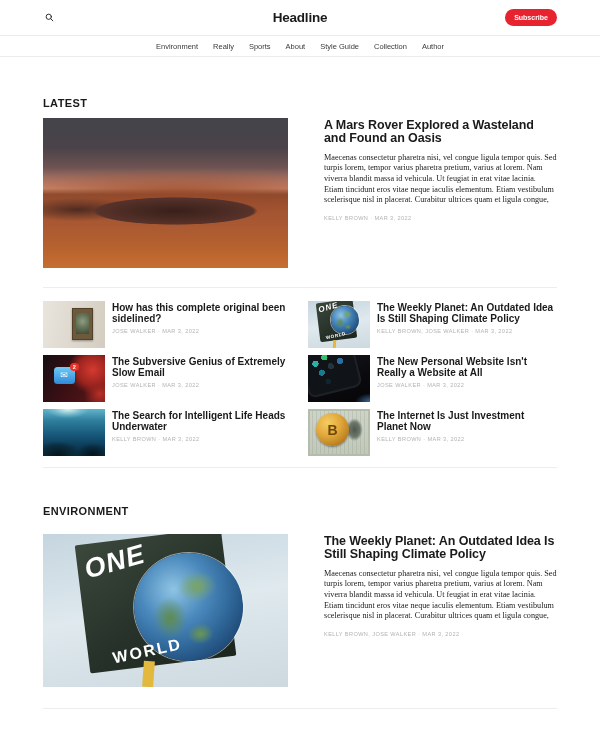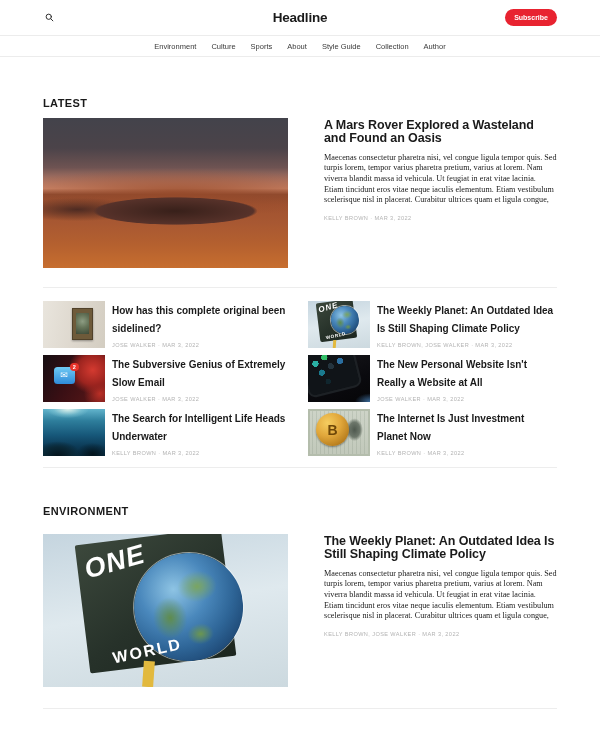--- a/index.html
+++ b/index.html
@@ -48,21 +48,21 @@
   .byline { font-size:5.6px; letter-spacing:0.4px; color:#b3b3b3; text-transform:uppercase; }
   .divider { border:0; border-top:1px solid #ededed; }
   .divider.after-featured { margin-top:19px; }
   .divider.before-more { margin-top:11px; }
   .grid {
     margin-top:13px; display:grid; grid-template-columns:1fr 1fr;
     column-gap:16px; row-gap:7px;
   }
   .card { display:flex; gap:7px; cursor:pointer; }
   .thumb { width:62px; height:47px; flex:none; position:relative; overflow:hidden; }
-  .card-title { font-size:10px; line-height:18px; font-weight:700; margin:1px 0 4px; }
+  .card-title { font-size:10px; line-height:11px; font-weight:700; margin:1px 0 4px; }
   .show-more-row { text-align:right; margin-top:9px; }
   .show-more { font-size:8px; color:#1a1a1a; text-decoration:none; font-weight:500; }
   .bottom-divider { margin-top:21px; }
 
   
   
   .img-mars { background:
     radial-gradient(58% 16% at 54% 62%, #38201a 0%, #57322a 55%, rgba(0,0,0,0) 58%),
     radial-gradient(42% 13% at 14% 61%, #4e2b22 0%, rgba(0,0,0,0) 60%),
     radial-gradient(120% 26% at 55% 50%, rgba(150,74,42,.85) 0%, rgba(0,0,0,0) 62%),
@@ -174,21 +174,21 @@
           <line x1="15.5" y1="15.5" x2="21" y2="21"></line>
       </svg>
     </span>
   </button>
   <div class="site-title">Headline</div>
   <button class="subscribe-btn">Subscribe</button>
 </header>
 
 <nav class="main-nav">
   <a href="#">Environment</a>
-  <a href="#">Culture</a>
+  <a href="#">Really</a>
   <a href="#">Sports</a>
   <a href="#">About</a>
   <a href="#">Style Guide</a>
   <a href="#">Collection</a>
   <a href="#">Author</a>
 </nav>
 
 <main>
 
   <h2 class="section-title latest">LATEST</h2>

